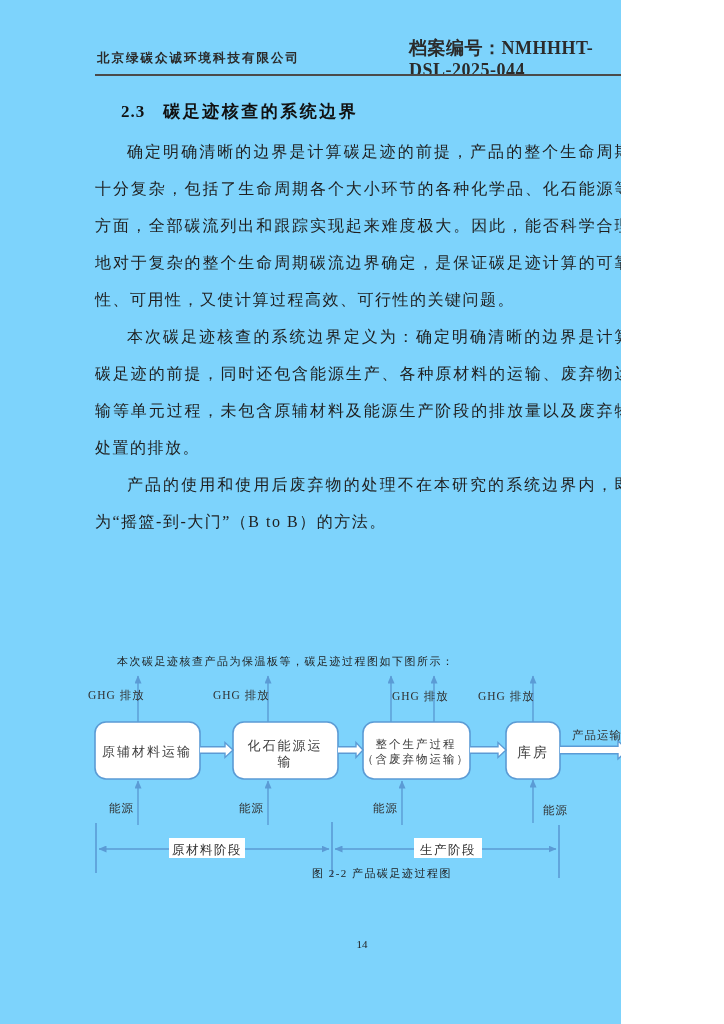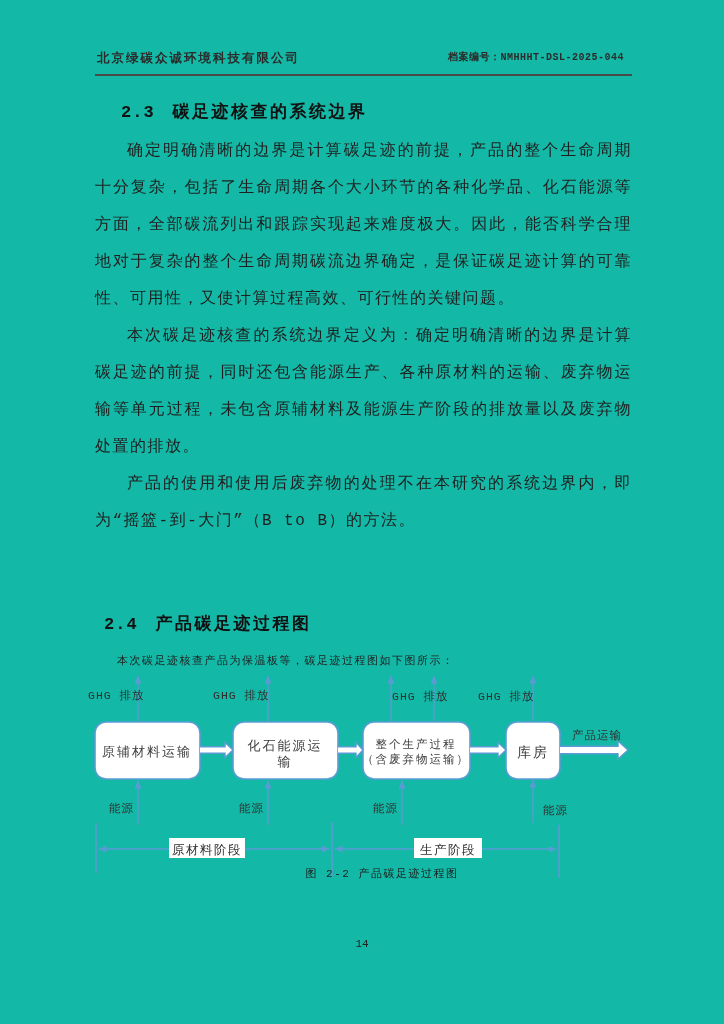--- a/index.html
+++ b/index.html
@@ -1,22 +1,22 @@
 <!DOCTYPE html>
 <html><head>
 <meta charset="utf-8">
 <style>
   html,body{margin:0;padding:0;background:#ffffff;}
   .page{
-    position:relative;width:724px;height:1024px;background:#14b8a6;overflow:hidden;
-    font-family:Liberation Mono, monospace;color:#1f1f1f;
+    position:relative;width:621px;height:1024px;background:#7dd3fc;overflow:hidden;
+    font-family:Liberation Serif, serif;color:#1f1f1f;
   }
   
   .hdr-left{position:absolute;left:97px;top:50px;font-size:12.5px;font-weight:600;letter-spacing:2px;color:#2b2b2b;}
-  .hdr-right{position:absolute;left:409px;top:50px;font-size:10px;font-weight:600;color:#2b2b2b;letter-spacing:0.5px;margin-left:39px;}
+  .hdr-right{position:absolute;left:409px;top:36px;font-size:18px;font-weight:600;color:#2b2b2b;letter-spacing:0.5px;}
   .hdr-rule{position:absolute;left:95px;top:74px;width:537px;height:1.5px;background:#4a4a4a;}
   
   .sec-h{position:absolute;left:104px;font-size:17px;font-weight:bold;color:#111;white-space:nowrap;}
   .sec-h .num{letter-spacing:1px;}
   .sec-h .ttl{margin-left:18px;letter-spacing:2.5px;}
   .h23{top:100px;margin-left:17px;}
   .h24{top:612px;}
   
   .body-block{position:absolute;left:95px;top:133px;width:537px;font-size:16px;line-height:37px;letter-spacing:1.5px;text-align:justify;}
   .body-block p{margin:0;text-indent:2em;}
@@ -44,23 +44,20 @@
   <div class="sec-h h23">
     <span class="num">2.3</span><span class="ttl">碳足迹核查的系统边界</span>
   </div>
 
   <div class="body-block">
     <p>确定明确清晰的边界是计算碳足迹的前提，产品的整个生命周期十分复杂，包括了生命周期各个大小环节的各种化学品、化石能源等方面，全部碳流列出和跟踪实现起来难度极大。因此，能否科学合理地对于复杂的整个生命周期碳流边界确定，是保证碳足迹计算的可靠性、可用性，又使计算过程高效、可行性的关键问题。</p>
     <p>本次碳足迹核查的系统边界定义为：确定明确清晰的边界是计算碳足迹的前提，同时还包含能源生产、各种原材料的运输、废弃物运输等单元过程，未包含原辅材料及能源生产阶段的排放量以及废弃物处置的排放。</p>
     <p>产品的使用和使用后废弃物的处理不在本研究的系统边界内，即为“摇篮-到-大门”（B to B）的方法。</p>
   </div>
 
-  <div class="sec-h h24">
-    <span class="num">2.4</span><span class="ttl">产品碳足迹过程图</span>
-  </div>
 
   <div class="intro-line">
     <p>本次碳足迹核查产品为保温板等，碳足迹过程图如下图所示：</p>
   </div>
 
   <div class="diagram">
     <svg width="560" height="212" viewBox="0 0 560 212" xmlns="http://www.w3.org/2000/svg">
       <defs>
         <marker id="ahR" markerWidth="9" markerHeight="8" refX="7.5" refY="3.5" orient="auto" markerUnits="userSpaceOnUse">
           <path d="M0,0 L8,3.5 L0,7 Z" fill="#5b9bd5"></path>

